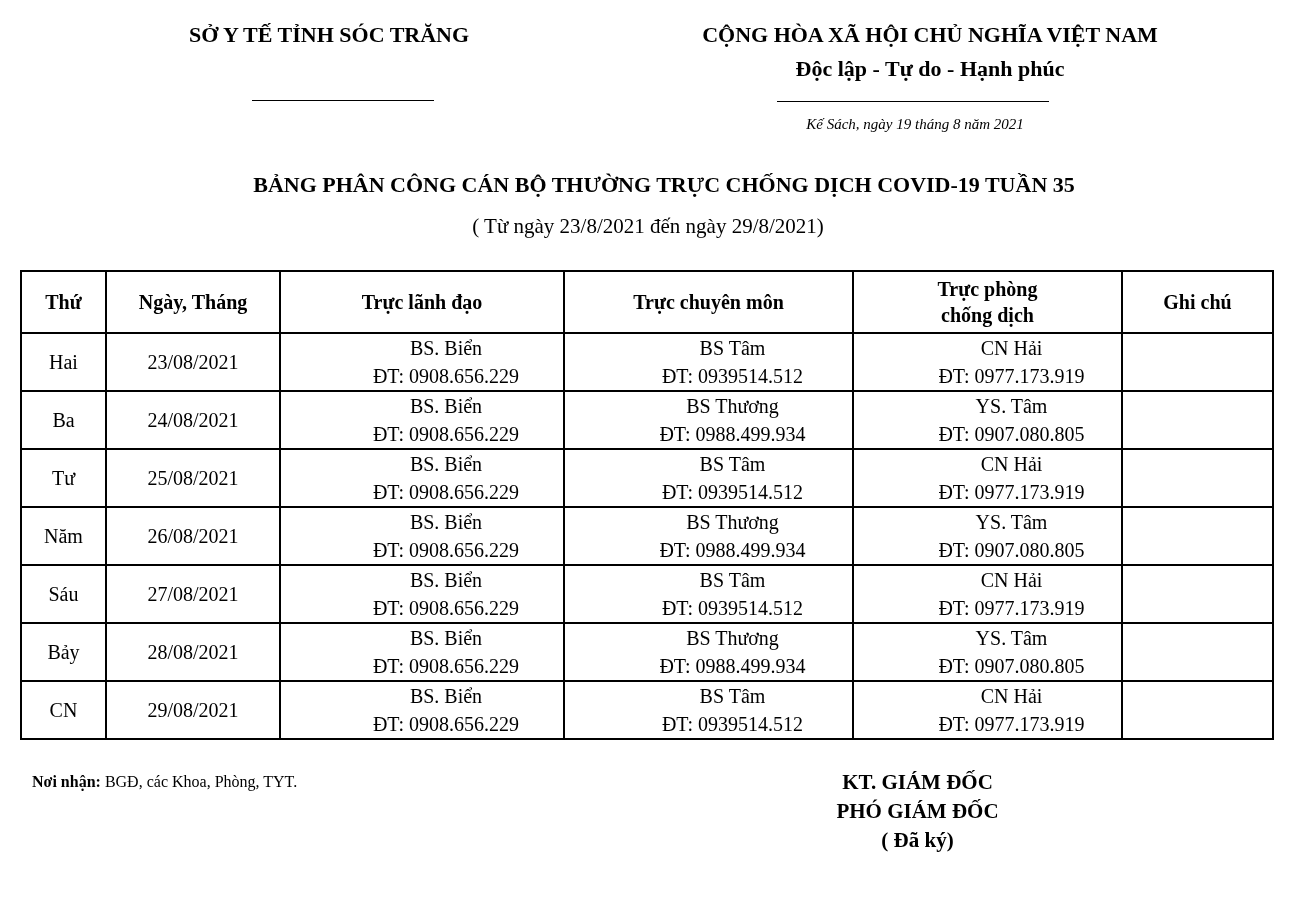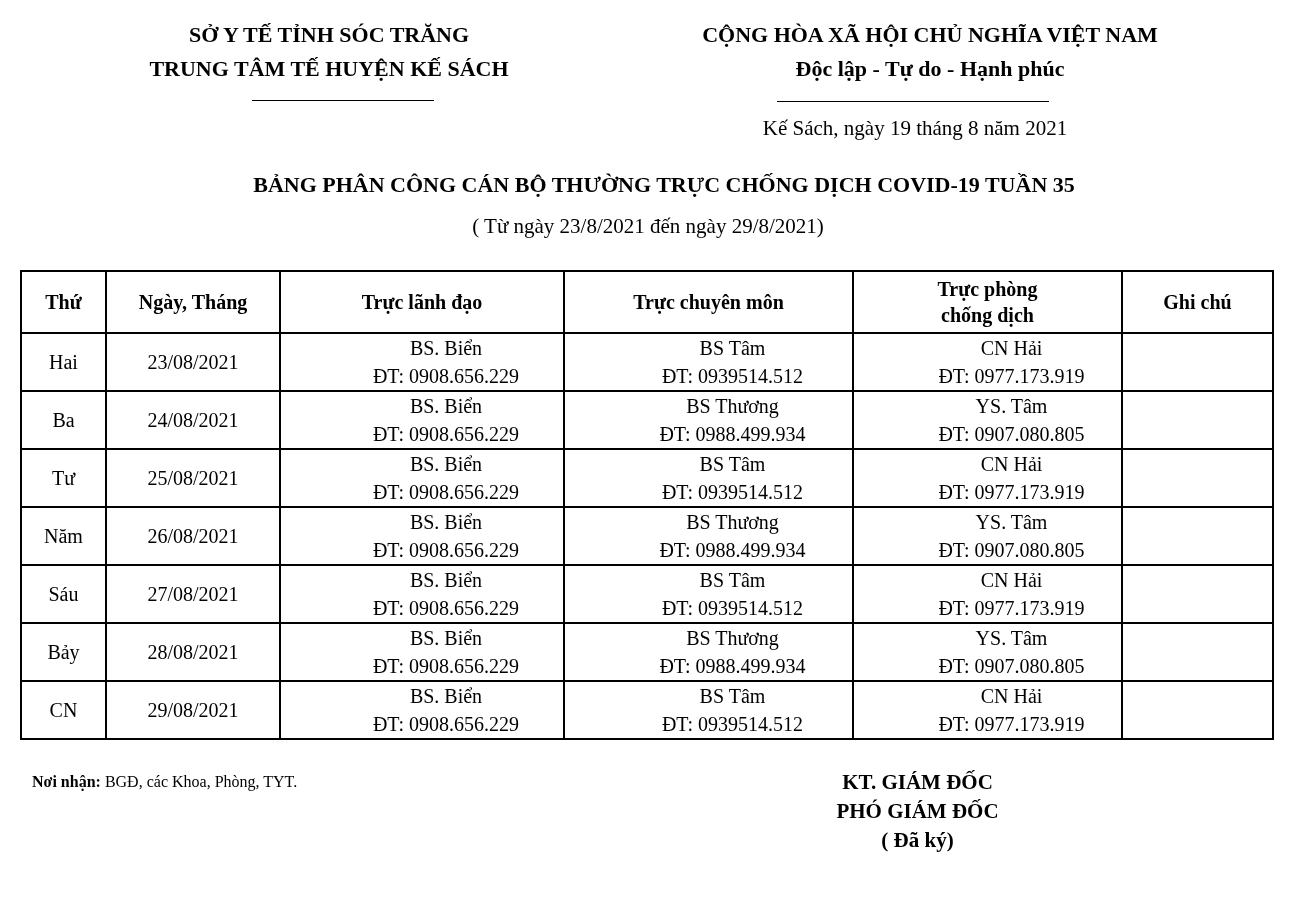--- a/index.html
+++ b/index.html
@@ -33,21 +33,21 @@
       font-size: 22px; font-weight: bold; line-height: 34px;
       text-align: center;
     }
     .hdr-right .underline-seg {
       position: absolute;
       left: 117px; top: 83px; width: 272px;
       border-top: 1.5px solid #000;
     }
     .date-line {
       left: 700px; top: 116px; width: 430px;
-      font-size: 21px; text-align: center;
+      font-size: 15px; font-style: italic; text-align: center;
     }
     .title {
       left: 16px; top: 172px; width: 1296px;
       font-size: 22px; font-weight: bold; text-align: center;
     }
     .subtitle {
       left: 0; top: 214px; width: 1296px;
       font-size: 21px; text-align: center;
     }
 
@@ -86,21 +86,20 @@
       font-size: 21px; font-weight: bold; text-align: center;
       line-height: 29px;
     }
     .signature .name { margin-top: 2px; }
   </style>
 </head>
 <body>
 
 <div class="abs hdr-left">
   <div>SỞ Y TẾ TỈNH SÓC TRĂNG</div>
-  <div>TRUNG TÂM TẾ HUYỆN KẾ SÁCH</div>
   <div class="underline-seg"></div>
 </div>
 
 <div class="abs hdr-right">
   <div>CỘNG HÒA XÃ HỘI CHỦ NGHĨA VIỆT NAM</div>
   <div>Độc lập - Tự do - Hạnh phúc</div>
   <div class="underline-seg"></div>
 </div>
 
 <div class="abs date-line">Kế Sách, ngày 19 tháng 8 năm 2021</div>

